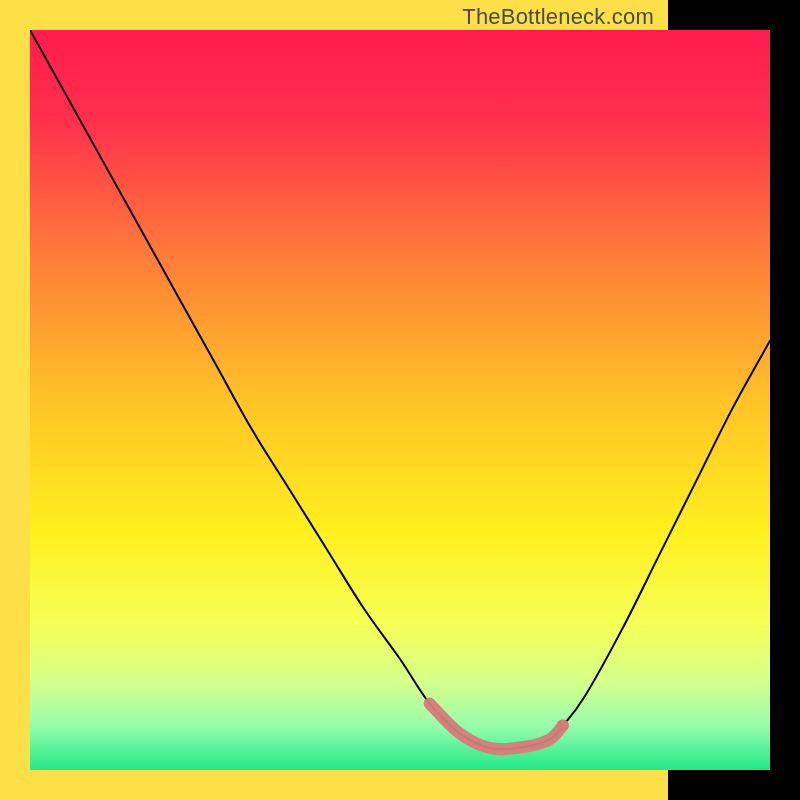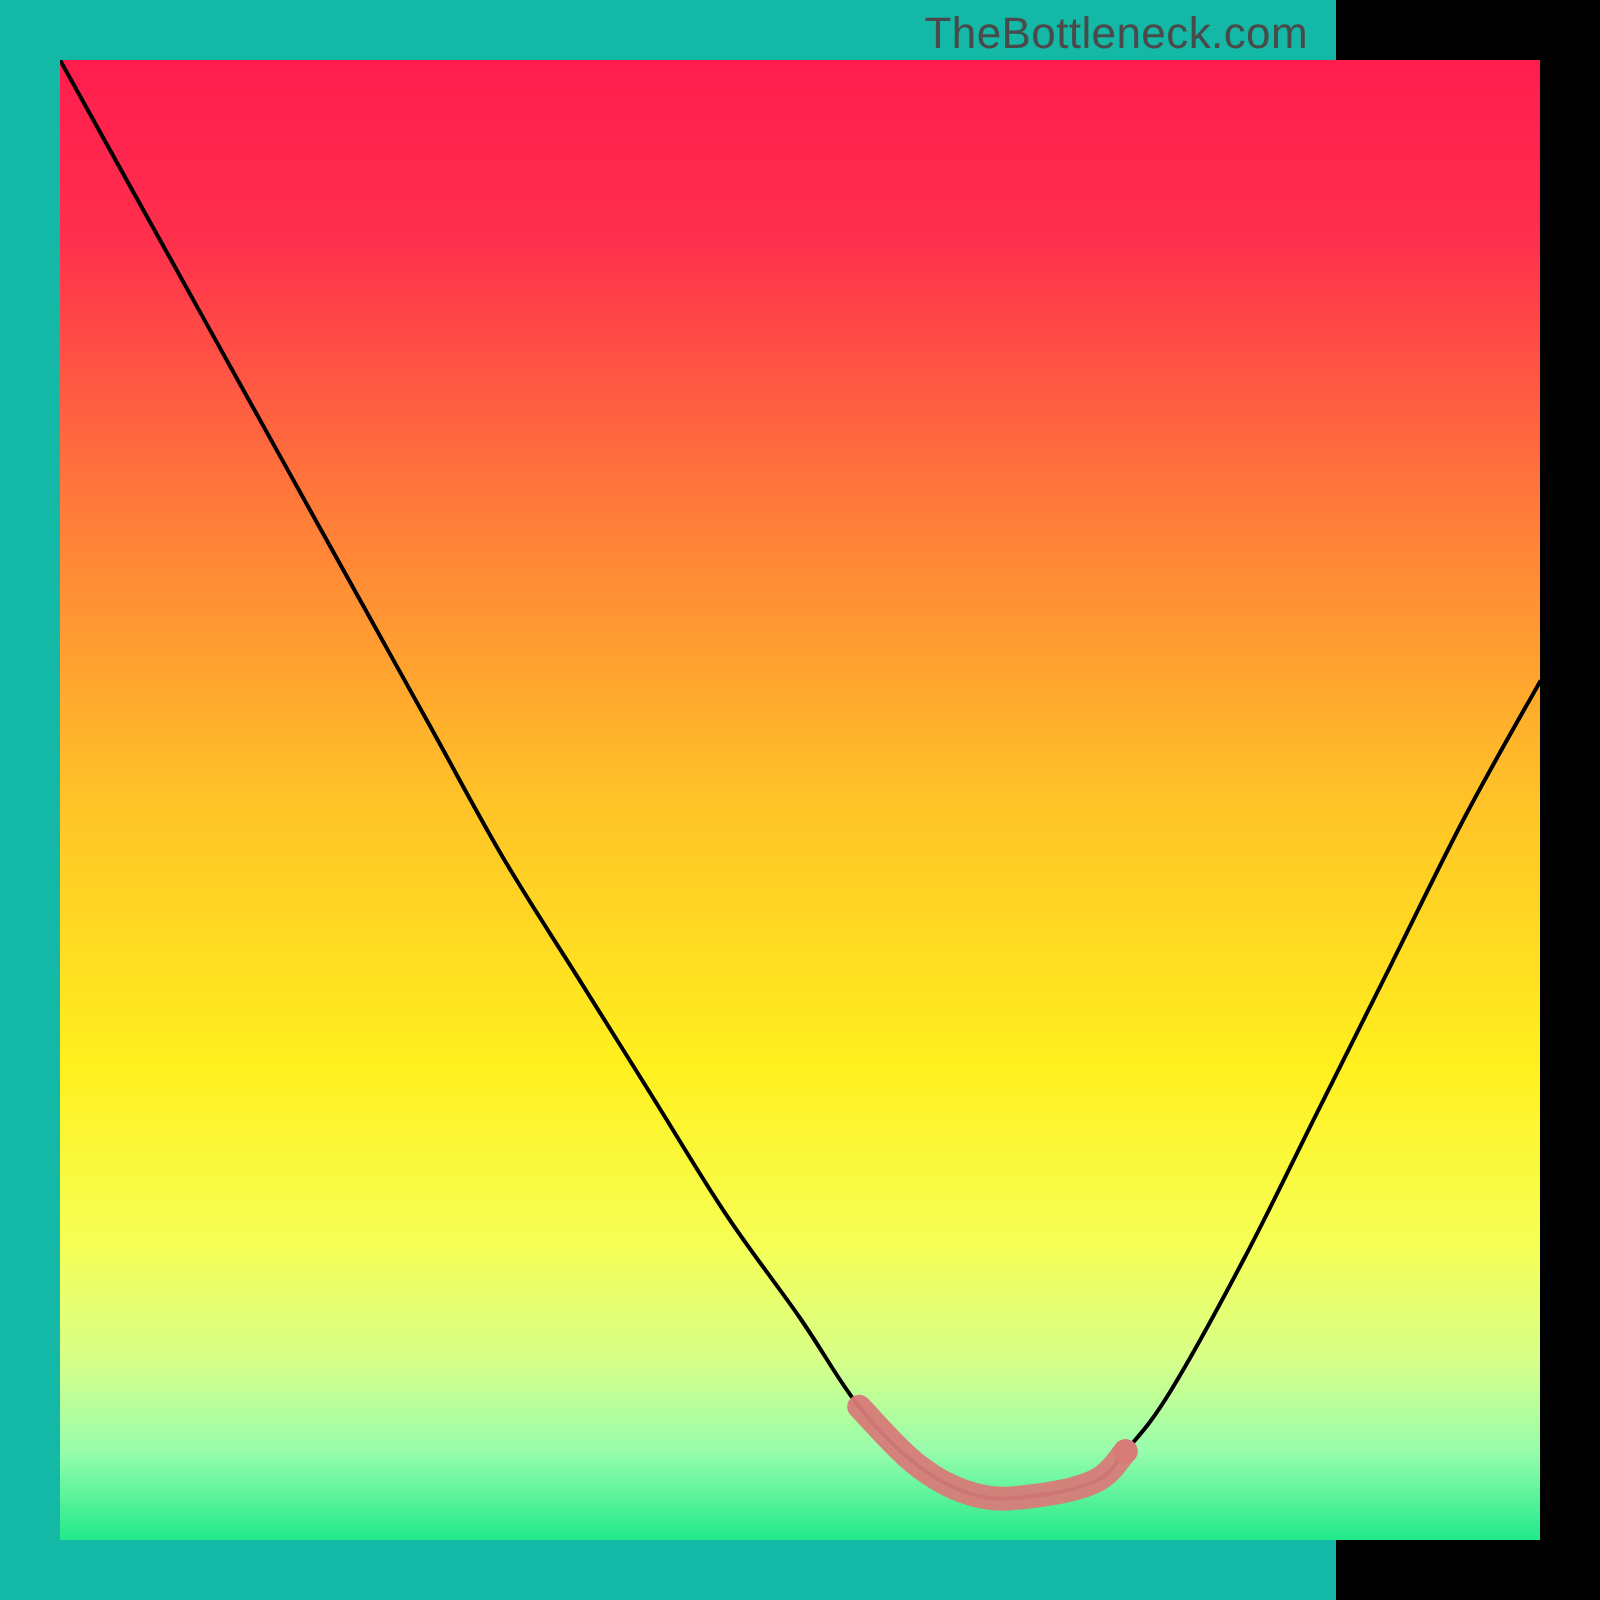--- a/index.html
+++ b/index.html
@@ -8,21 +8,21 @@
     width: 800px;
     height: 800px;
     background: #000;
     overflow: hidden;
     font-family: Arial, Helvetica, sans-serif;
   }
   .frame {
     position: relative;
     width: 668px;
     height: 800px;
-    background: #14b8a6;
+    background: #fde047;
   }
   .watermark {
     position: absolute;
     top: 4px;
     right: 14px;
     color: #4a4a4a;
     font-size: 22px;
     font-weight: 500;
     letter-spacing: 0.2px;
     user-select: none;

